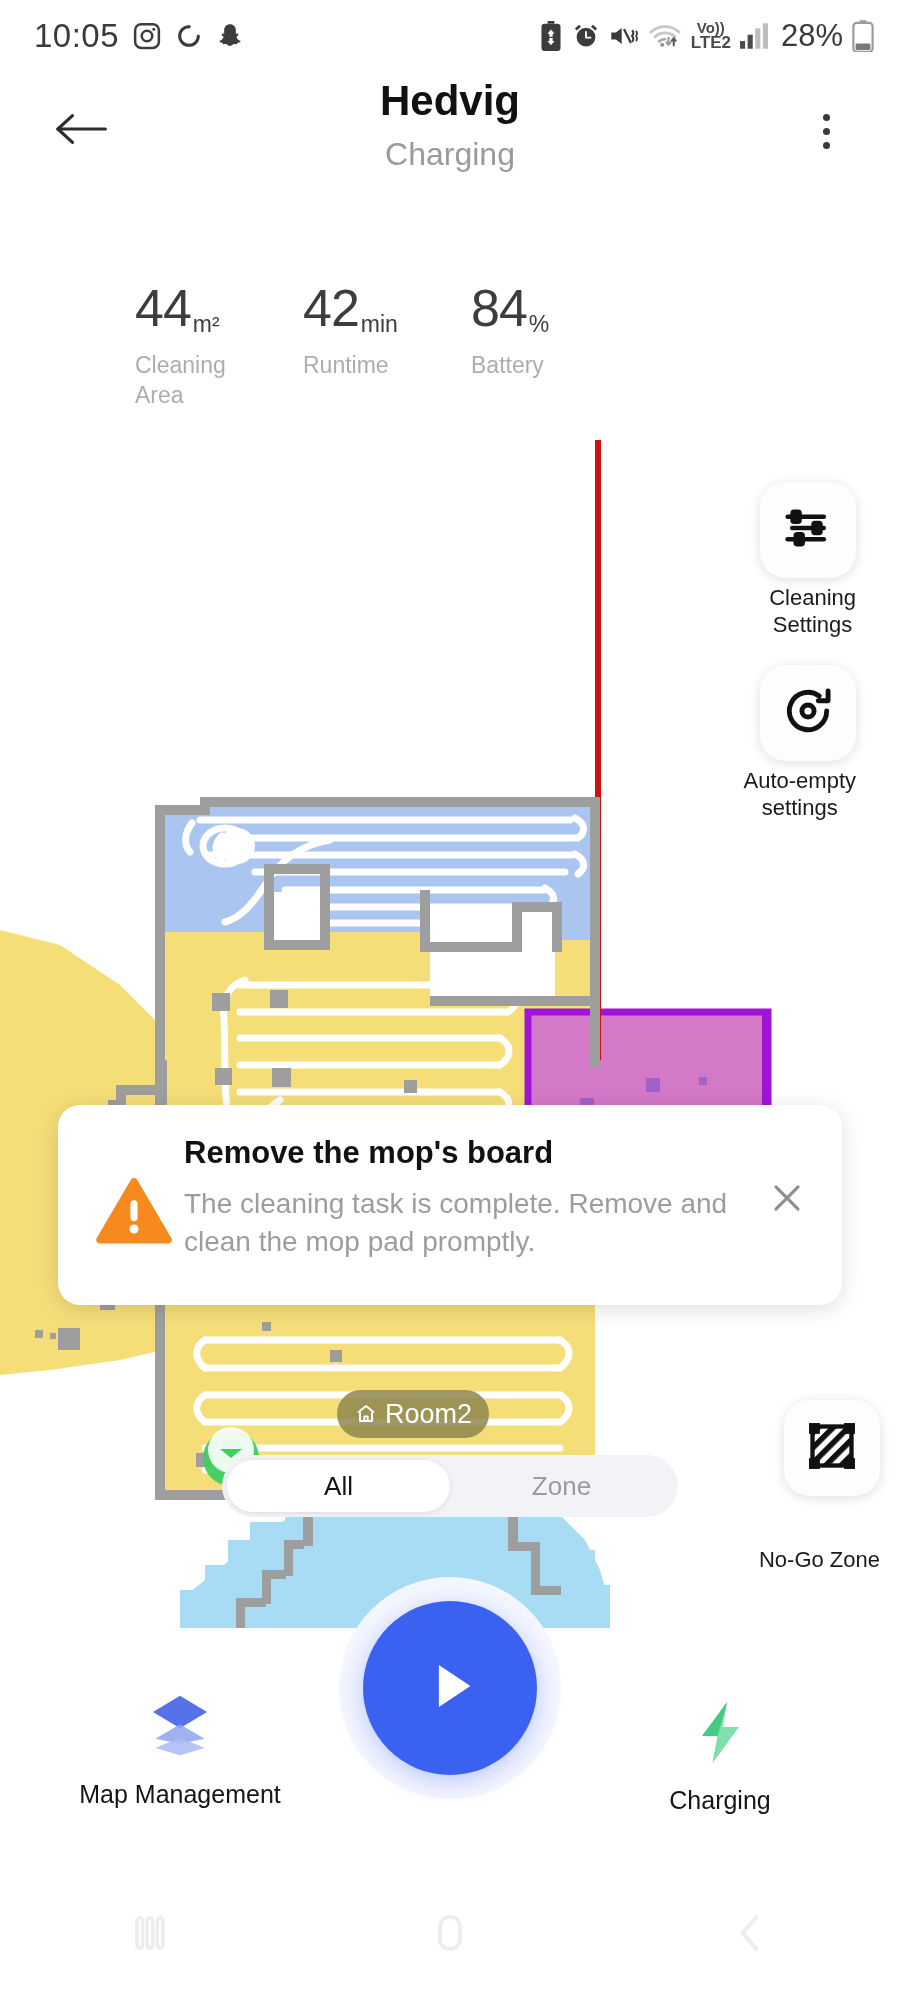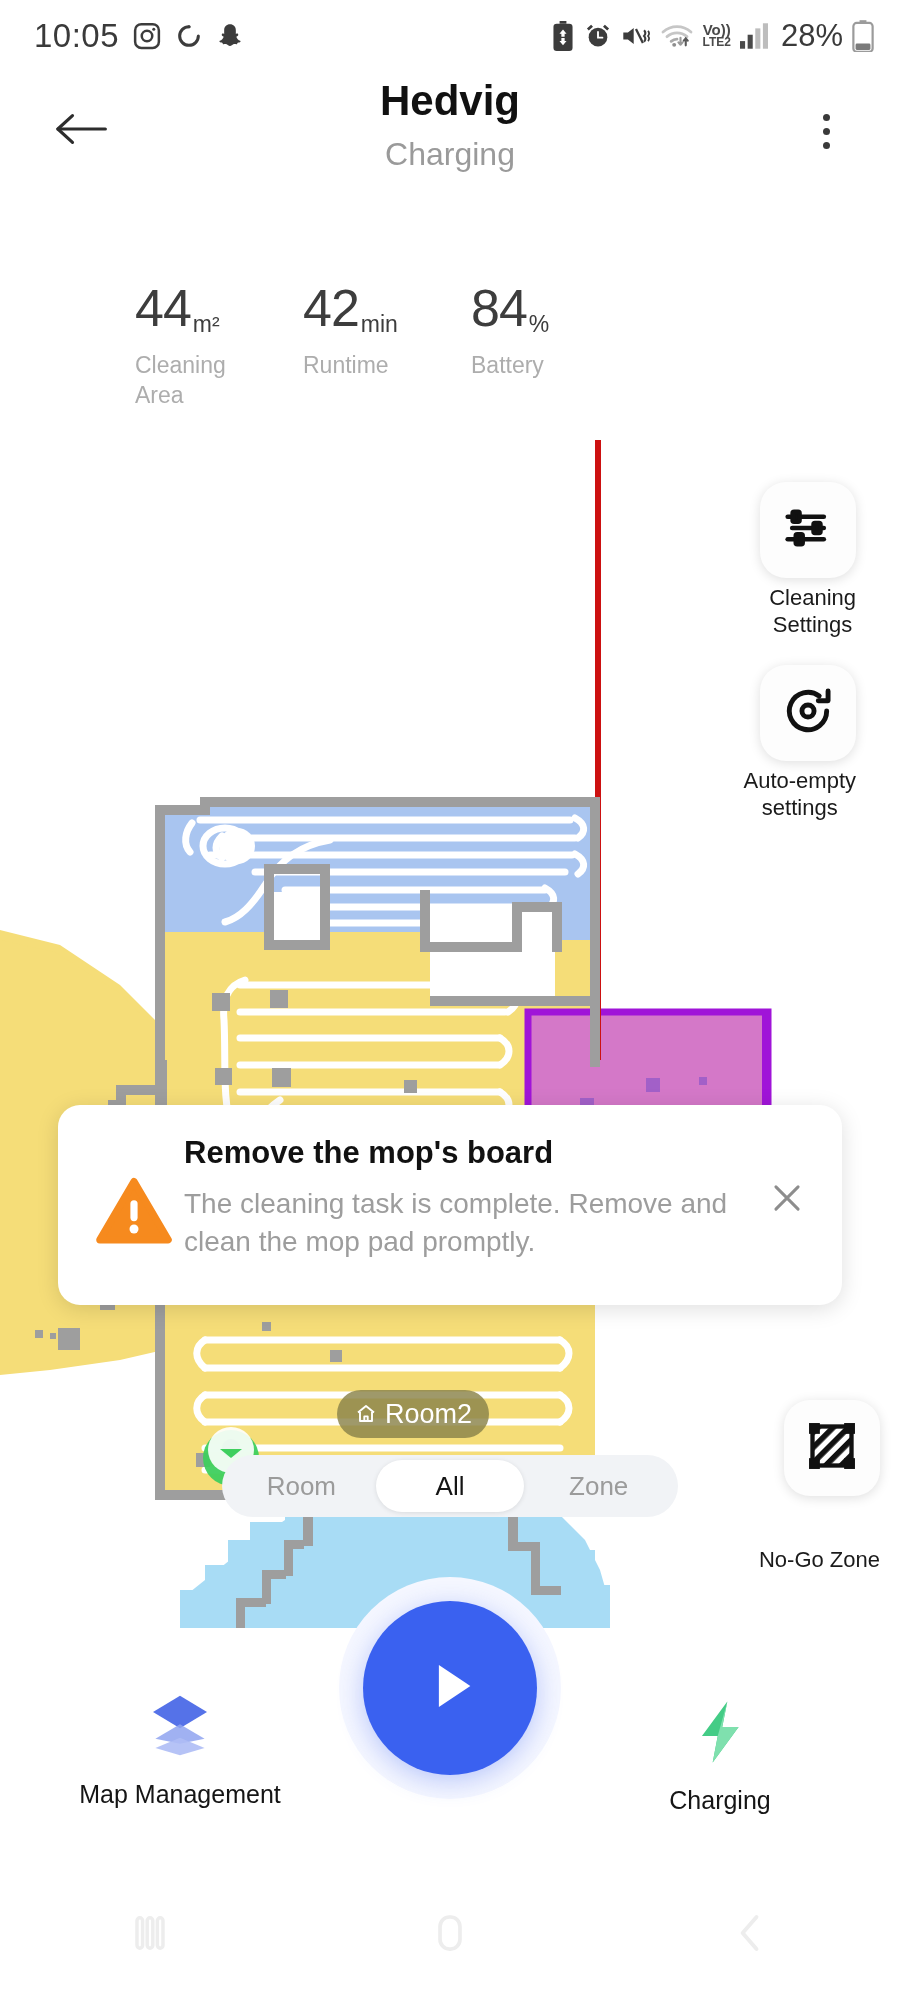--- a/index.html
+++ b/index.html
@@ -23,21 +23,21 @@
     padding: 0 26px 0 34px;
     color: #3c3c3c;
   }
   .sb-left { display: flex; align-items: center; gap: 13px; }
   .sb-time { font-size: 33px; font-weight: 400; letter-spacing: 0.5px; color: #3a3a3a; }
   .sb-right { display: flex; align-items: center; gap: 9px; }
   .sb-icon { display: inline-flex; align-items: center; justify-content: center; }
   .sb-batt-pct { font-size: 31px; color: #3a3a3a; margin-left: 4px; }
   .volte { display: flex; flex-direction: column; align-items: center; line-height: 0.95; font-size: 14px; font-weight: bold; color: #4a4a4a;}
   .volte .a { font-size: 15px; }
-  .volte .b { font-size: 12px; }
+  .volte .b { font-size: 17px; }
 
   
   .header {
     position: absolute; top: 72px; left: 0; width: 900px; height: 125px;
   }
   .back-btn {
     position: absolute; left: 48px; top: 26px; width: 66px; height: 66px;
     display: flex; align-items: center; justify-content: center; cursor: pointer;
   }
   .kebab-btn {
@@ -535,21 +535,20 @@
     <div class="notice-close">
       <span>
         <svg width="38" height="38" viewBox="0 0 24 24" fill="none" stroke="#8d8d8d" stroke-width="1.9" stroke-linecap="round">
           <path d="M5 5l14 14M19 5L5 19"></path>
         </svg>
       </span>
     </div>
   </div>
 
   <div class="segmented">
-    <div class="seg">Room</div>
     <div class="seg active">All</div>
     <div class="seg">Zone</div>
   </div>
 
   <div class="bottombar">
     <svg class="bb-notch" width="900" height="130" viewBox="0 0 900 130">
       <path d="M0,34 L286,34 C330,34 335,0 370,0 L530,0 C565,0 570,34 614,34 L900,34 L900,130 L0,130 Z" fill="#ffffff"></path>
       <path d="M0,34 L290,34 C336,34 338,-10 374,-10 L526,-10 C562,-10 564,34 610,34 L900,34 L900,130 L0,130 Z" fill="#ffffff"></path>
     </svg>
 

